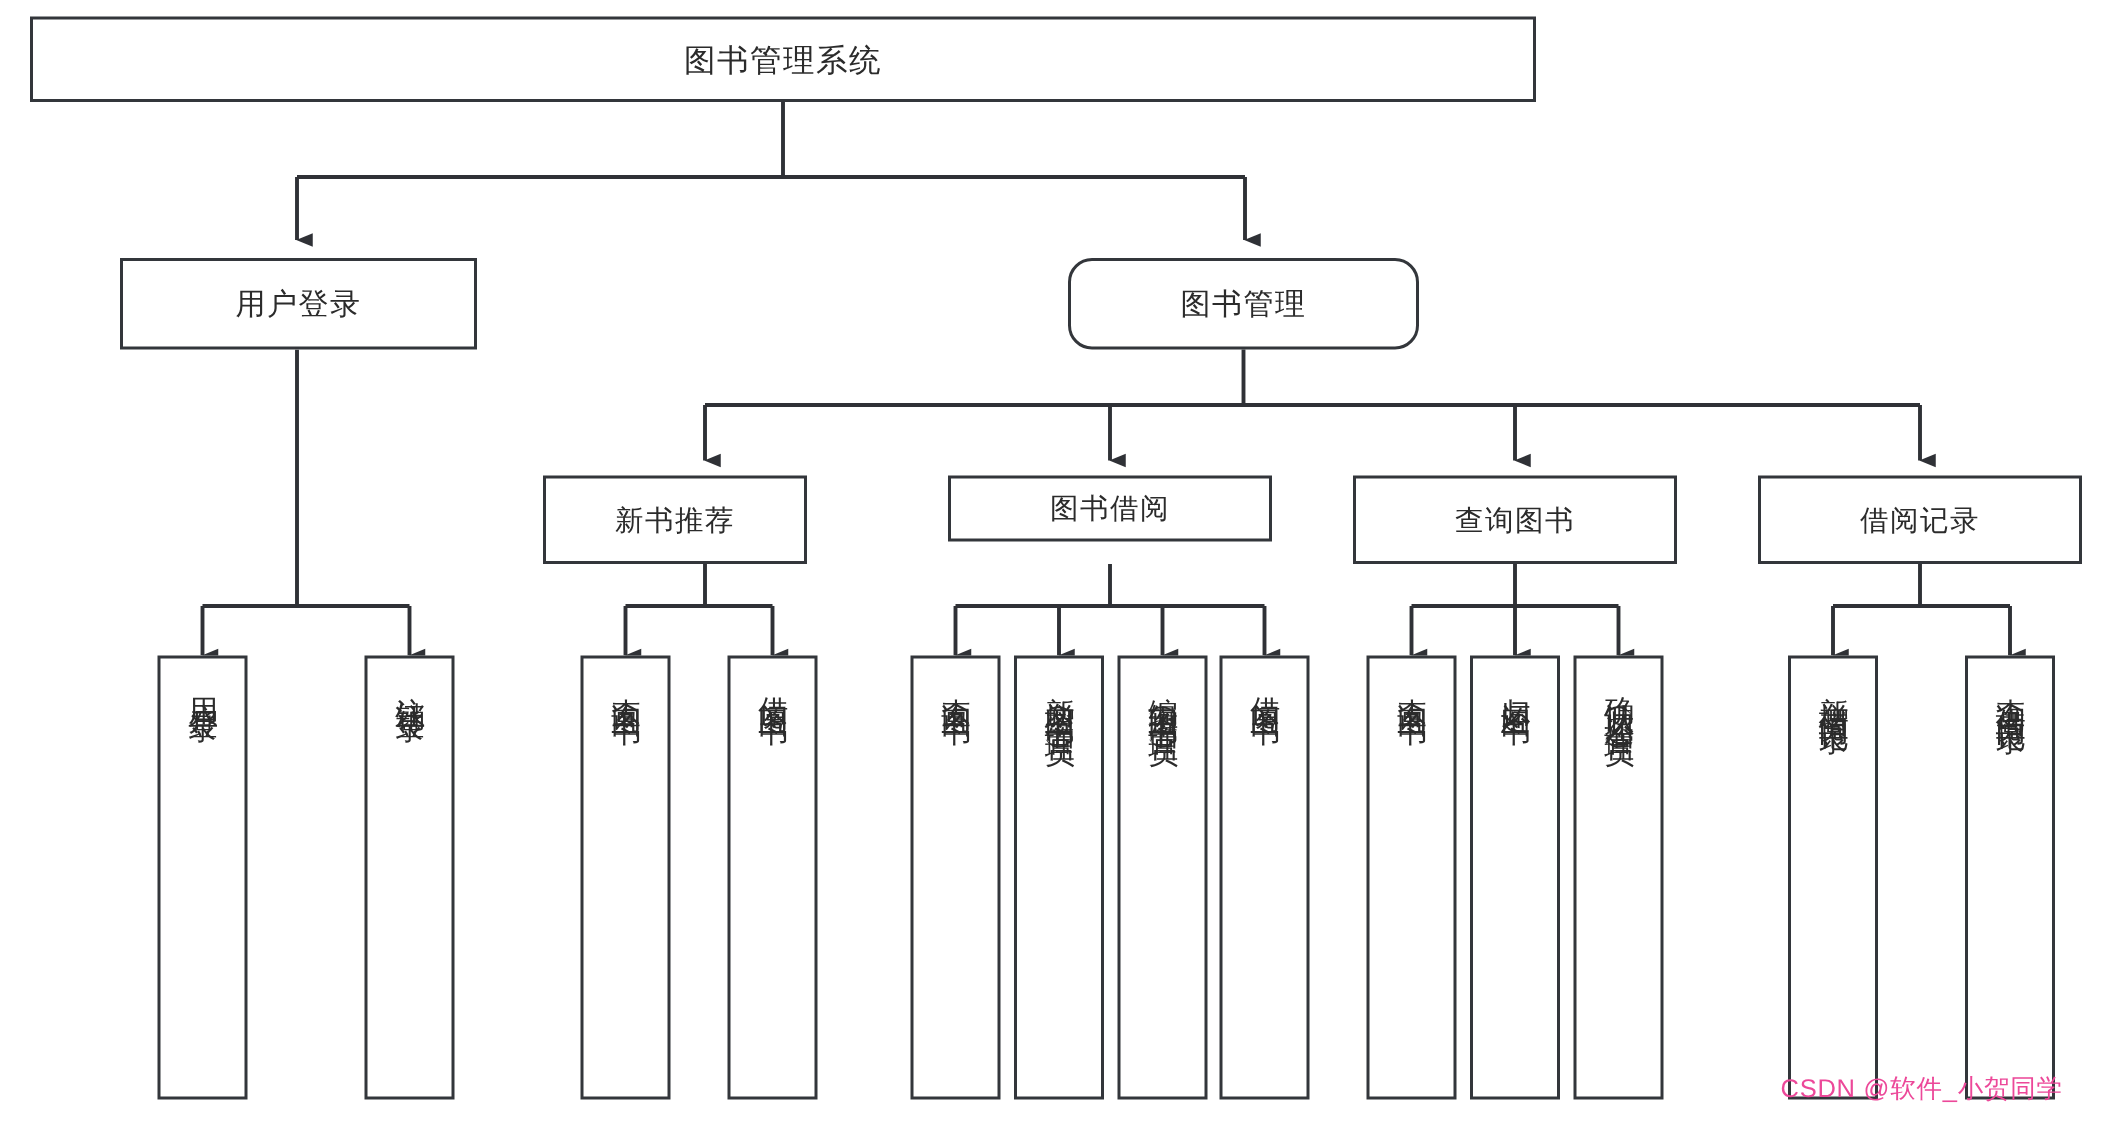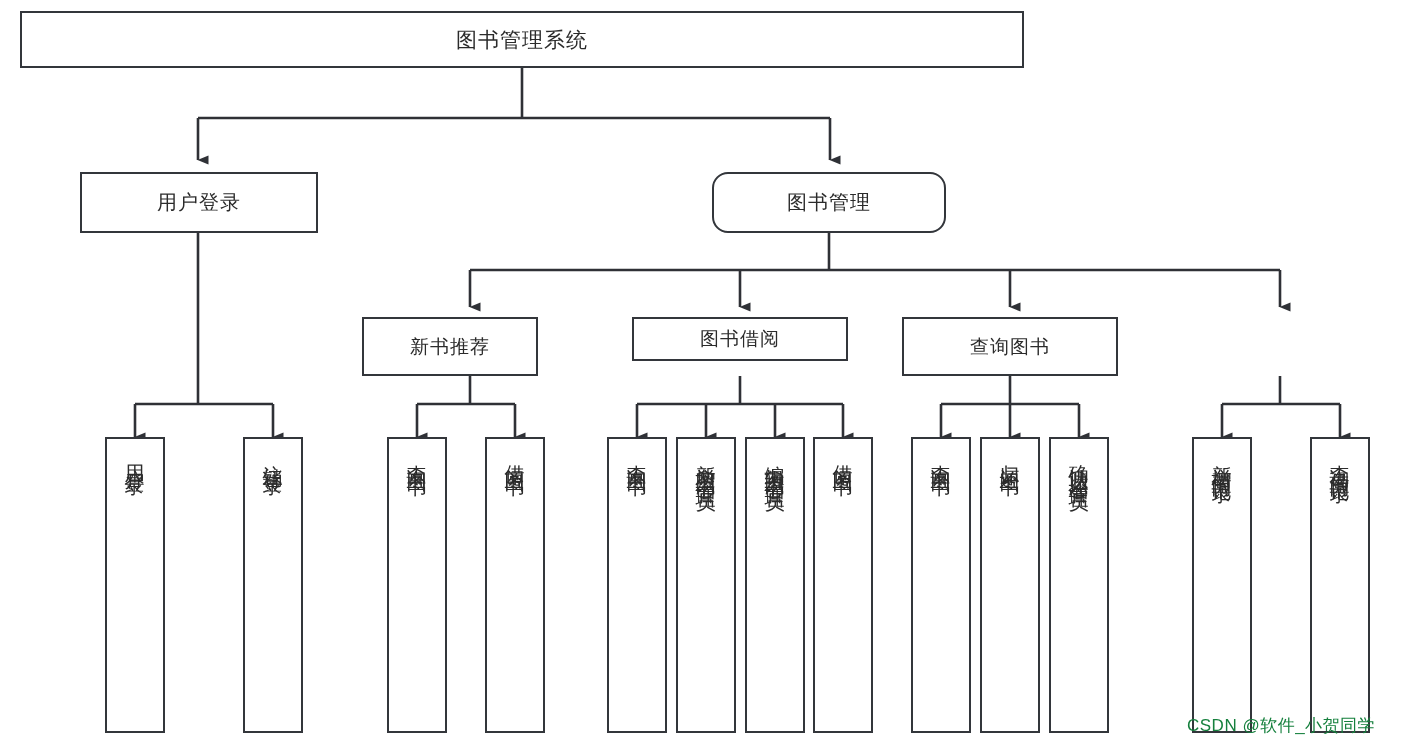--- a/index.html
+++ b/index.html
@@ -62,21 +62,21 @@
   }
   .htext {
     white-space: nowrap;
     letter-spacing: 1px;
   }
   .watermark {
     position: absolute;
     left: 1187px;
     top: 714px;
     font-size: 17px;
-    color: #15803d;
+    color: #ec4899;
     letter-spacing: 0.5px;
     white-space: nowrap;
     z-index: 5;
     font-family: "Liberation Sans", "DejaVu Sans", sans-serif;
   }
 </style>
 </head>
 <body>
 
 <div id="canvas">
@@ -149,20 +149,23 @@
   </div>
 
   <div class="node node-l2" style="left:632px; top:317px; width:216px; height:44px;">
     <span class="htext">图书借阅</span>
   </div>
 
   <div class="node node-l2" style="left:902px; top:317px; width:216px; height:59px;">
     <span class="htext">查询图书</span>
   </div>
 
+  <div class="node node-l2" style="left:1172px; top:317px; width:216px; height:59px;">
+    <span class="htext">借阅记录</span>
+  </div>
 
   <div class="node node-leaf" style="left:105px; top:437px; width:60px; height:296px;">
     <span class="vtext">用户登录</span>
   </div>
 
   <div class="node node-leaf" style="left:243px; top:437px; width:60px; height:296px;">
     <span class="vtext">注销登录</span>
   </div>
 
   <div class="node node-leaf" style="left:387px; top:437px; width:60px; height:296px;">

